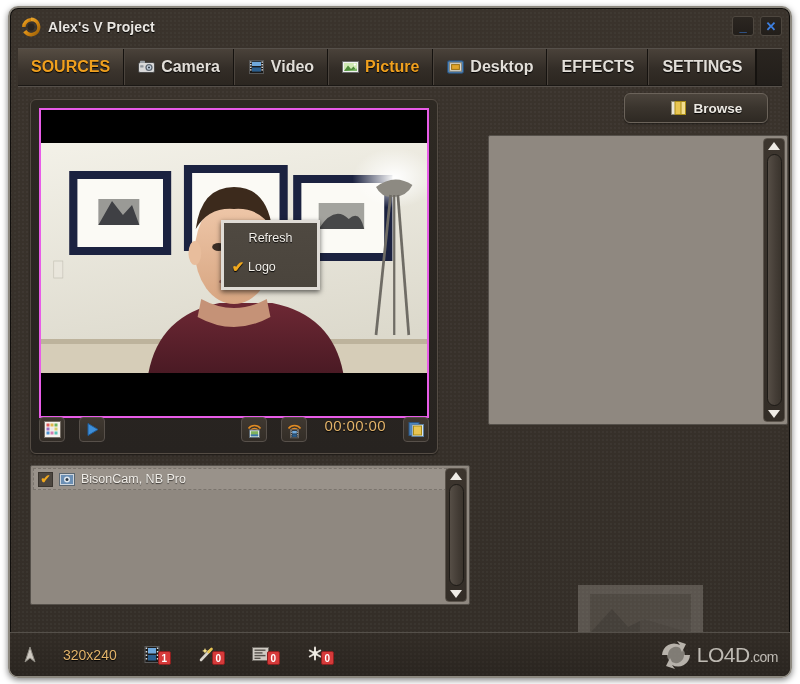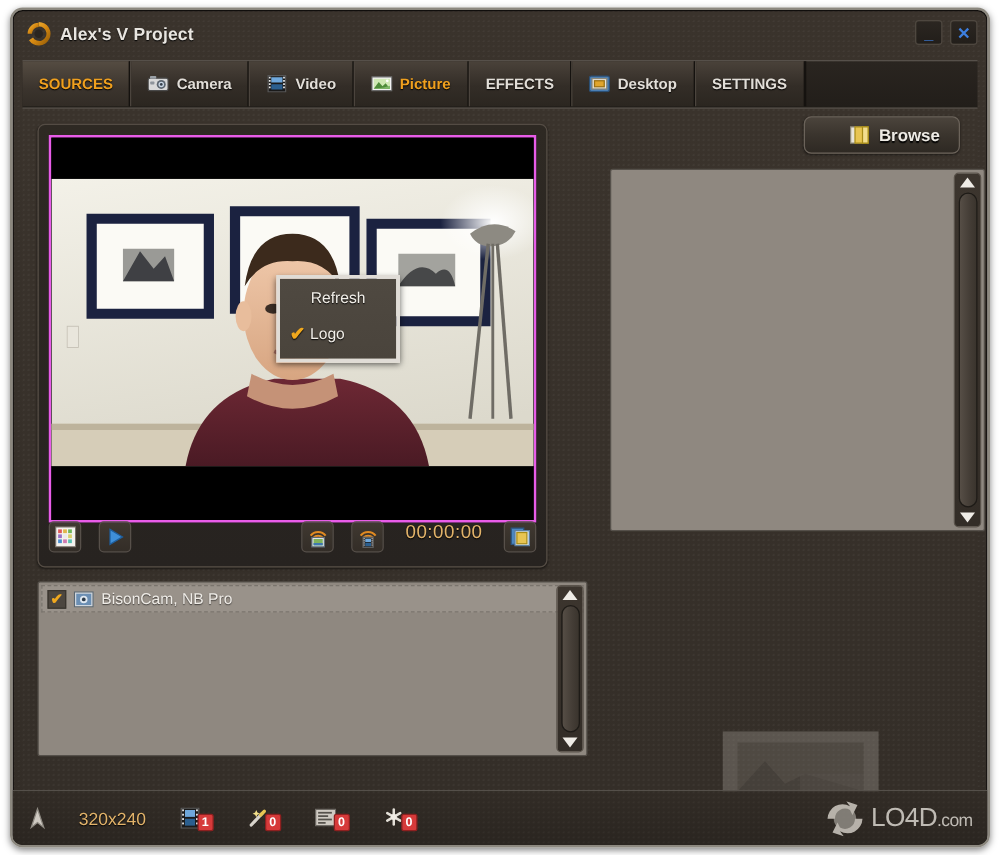--- a/index.html
+++ b/index.html
@@ -49,21 +49,21 @@
     border-top: 1px solid #56504a;
     border-bottom: 1px solid #1b1815;
     background: linear-gradient(180deg, #2a2520 0%, #221e1a 100%);
     display: flex; align-items: stretch;
   }
   .tab {
     display: flex; align-items: center; gap: 6px;
     padding: 0 13px;
     border-right: 1px solid #15120f;
     border-left: 1px solid #4b443d;
-    color: #e2ded8; font-size: 12px; font-weight: bold;
+    color: #e2ded8; font-size: 16px; font-weight: bold;
     text-shadow: 0 1px 1px #000;
     background: linear-gradient(180deg, #4a423a 0%, #332d27 55%, #2b2620 100%);
     cursor: default;
   }
   .tab:first-child { border-left: none; }
   .tab.sel { background: linear-gradient(180deg, #554c42 0%, #3b342d 60%, #322c26 100%); }
   .tab.sel .tab-label { color: #f0a01e; }
   .tab.orange .tab-label { color: #f0a01e; }
   .tab-label { white-space: nowrap; }
   .tab-spacer { flex: 1 1 auto; border-left: 1px solid #15120f; }
@@ -153,21 +153,21 @@
   .sb-up { border-left: 6px solid transparent; border-right: 6px solid transparent; border-bottom: 8px solid #efece6; }
   .sb-dn { border-left: 6px solid transparent; border-right: 6px solid transparent; border-top: 8px solid #efece6; }
   .sb-thumb {
     flex: 1 1 auto; width: 15px; margin: 4px 0; border-radius: 8px;
     background: linear-gradient(90deg, #564e46, #443d36 60%, #3a342d);
     border: 1px solid #1e1b17;
   }
 
   
   #browse-btn {
-    position: absolute; right: 14px; top: 6px; width: 125px; height: 30px;
+    position: absolute; right: 14px; top: 6px; width: 144px; height: 30px;
     border-radius: 6px;
     background: linear-gradient(180deg, #4b443c 0%, #3a342d 50%, #2e2923 100%);
     border: 1px solid #6b635a;
     display: flex; align-items: center; justify-content: center; gap: 7px;
     box-shadow: 0 1px 2px rgba(0,0,0,0.5);
     padding-left: 21px;
   }
   #browse-label { color: #edeae4; font-size: 13.5px; font-weight: bold; text-shadow: 0 1px 1px #000; }
 
   #right-list {
@@ -273,30 +273,30 @@
         <rect x="0.5" y="1.5" width="16" height="11" fill="#f2f2f2" stroke="#6b6b6b"></rect>
         <rect x="2" y="3" width="13" height="8" fill="#cfe8b4"></rect>
         <path d="M2 11 L6 5.5 L9 9 L11.5 6.5 L15 11 Z" fill="#4e8b3a"></path>
         <path d="M2 11 L15 11 L15 8.5 L10 10 Z" fill="#7fb86a"></path>
         <circle cx="12.8" cy="4.6" r="1.1" fill="#ffffff"></circle>
       </svg>
       <span class="tab-label">Picture</span>
     </div>
 
     <div class="tab">
-      <span class="tab-label">EFFECTS</span>
-    </div>
-
-    <div class="tab">
       <svg class="ticon" viewBox="0 0 17 14">
         <rect x="0.5" y="0.8" width="16" height="12.4" rx="1.6" fill="#4a7fb5" stroke="#2c4f73"></rect>
         <rect x="2.6" y="2.8" width="11.8" height="8.4" fill="#e6e3d8" stroke="#8c8878"></rect>
         <rect x="4.6" y="4.6" width="7.8" height="4.8" fill="#e0a52c" stroke="#9b7012"></rect>
       </svg>
       <span class="tab-label">Desktop</span>
+    </div>
+
+    <div class="tab">
+      <span class="tab-label">EFFECTS</span>
     </div>
 
     <div class="tab">
       <span class="tab-label">SETTINGS</span>
     </div>
 
     <div class="tab-spacer"></div>
   </div>
 
   <div id="body-panel">

